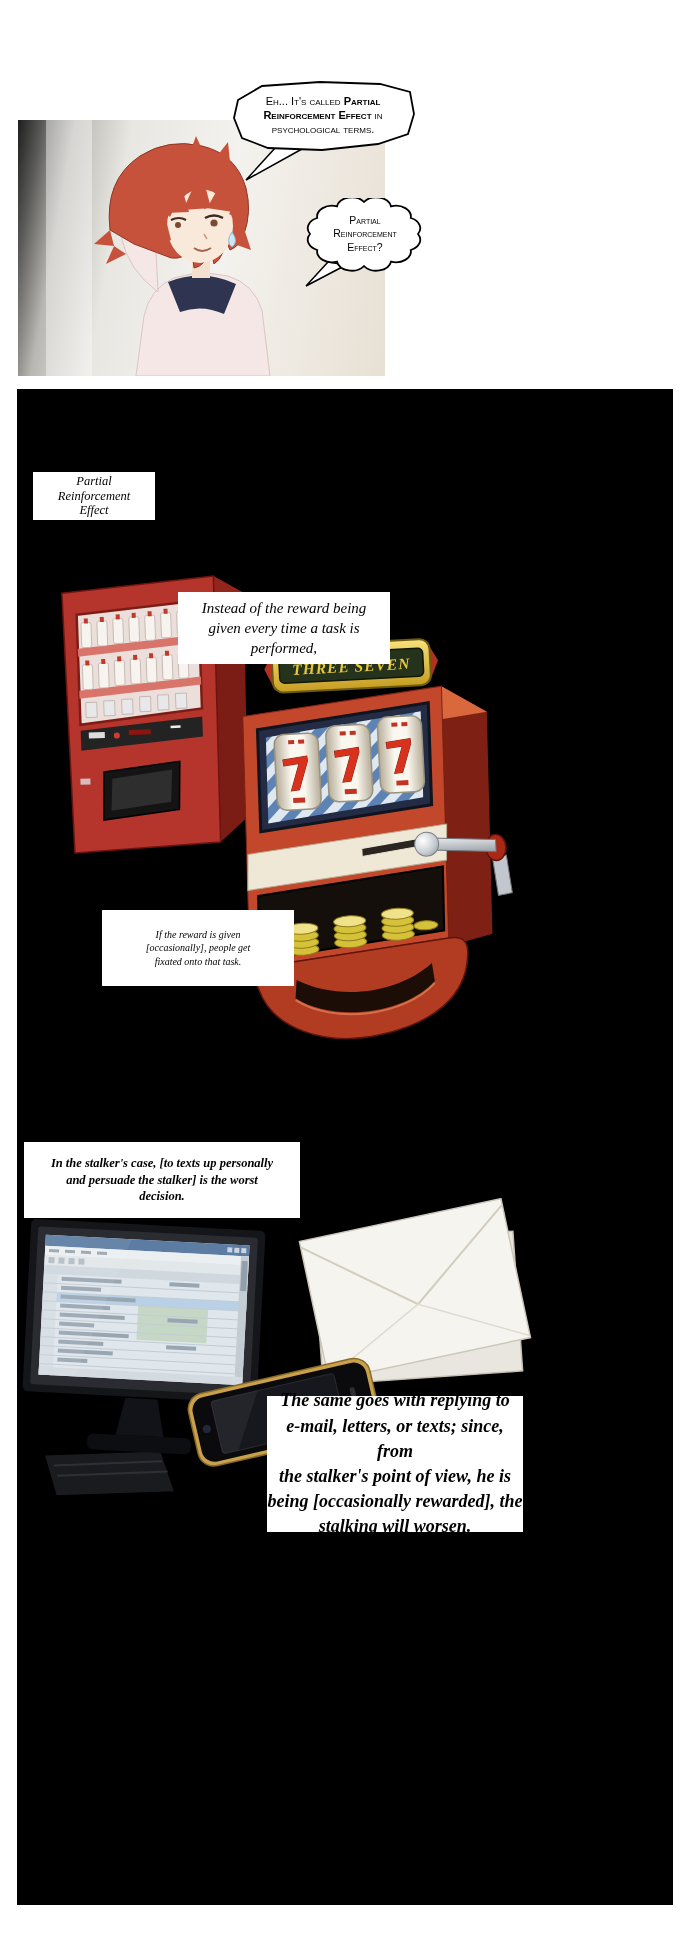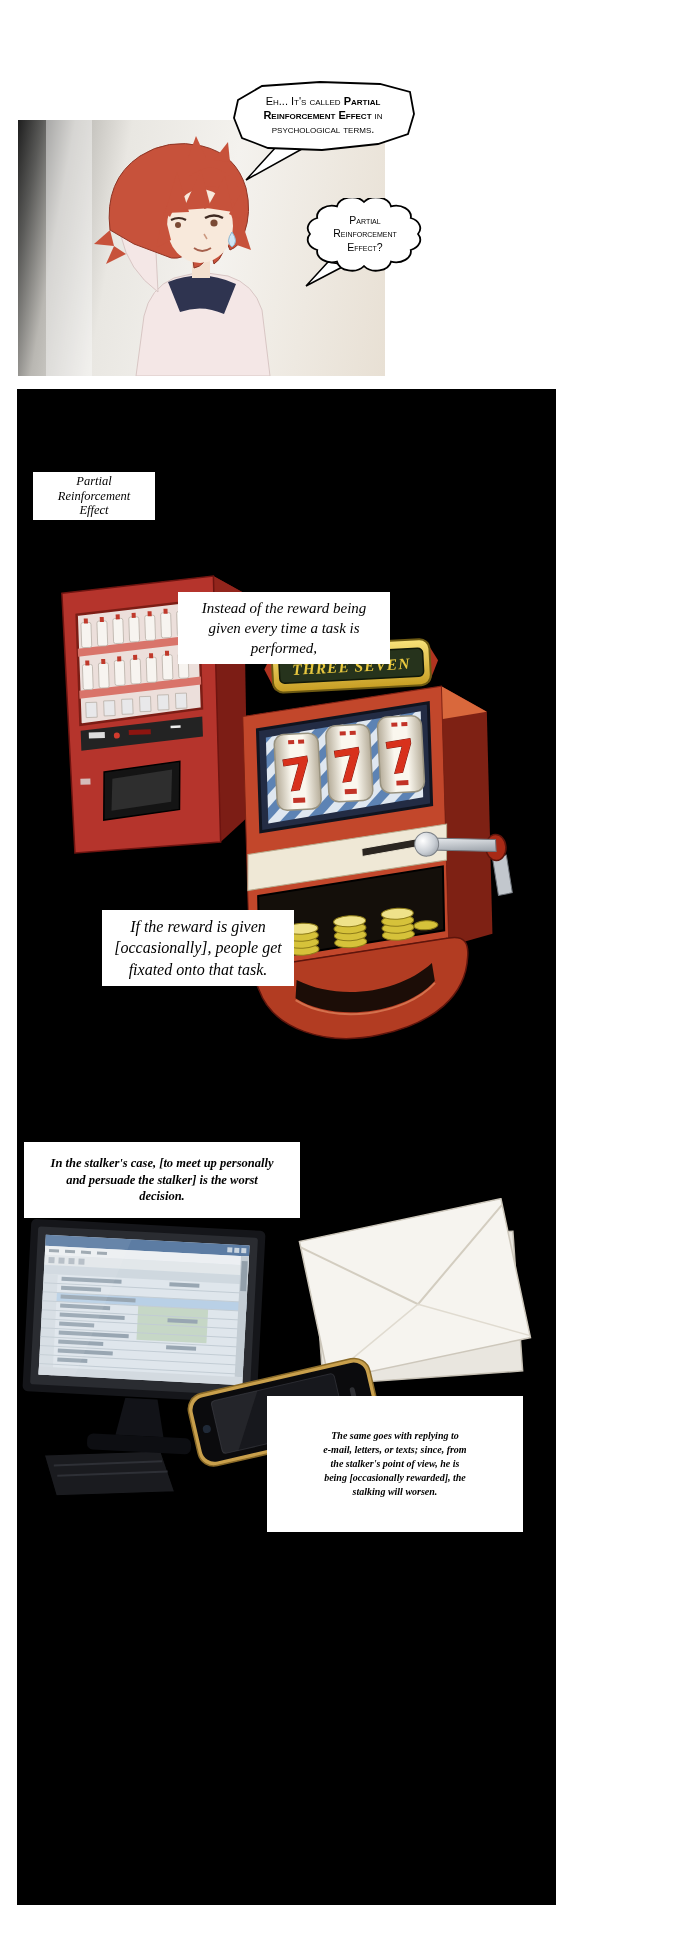--- a/index.html
+++ b/index.html
@@ -1,39 +1,39 @@
 <!DOCTYPE html>
 <html><head>
 <meta charset="utf-8">
 <style>
   html,body{margin:0;padding:0;background:#fff;}
-  .page{position:relative;width:556px;height:1937px;background:#ffffff;overflow:hidden;
+  .page{position:relative;width:690px;height:1937px;background:#ffffff;overflow:hidden;
         font-family:"Liberation Sans",sans-serif;}
   .abs{position:absolute;}
   
   .black-bg{left:17px;top:389px;width:656px;height:1516px;background:#000;z-index:1;}
   
   .panel{left:18px;top:120px;width:367px;height:256px;z-index:2;
          background:linear-gradient(100deg,#1e1e1e 0%,#5a5a58 6%,#b9b7b2 14%,#e9e7e2 28%,#f4f2ee 55%,#e8e0d4 100%);}
   .panel svg{display:block;}
   
   .bubble{z-index:6;}
   .bubble .btext{position:absolute;display:flex;align-items:center;justify-content:center;
         text-align:center;font-variant:small-caps;color:#000;}
   .b1text{left:16px;top:6px;width:158px;height:58px;font-size:11px;line-height:1.28;}
   .b2text{left:10px;top:8px;width:102px;height:56px;font-size:10.5px;line-height:1.3;white-space:pre-line;}
   .bold{font-weight:700;}
   
   .caption{z-index:5;background:#ffffff;color:#000;display:flex;align-items:center;justify-content:center;
            text-align:center;white-space:pre-line;font-family:"Liberation Serif",serif;font-style:italic;}
   .cap-label{left:33px;top:472px;width:122px;height:48px;font-size:12.5px;line-height:1.18;}
   .cap2{left:178px;top:592px;width:212px;height:72px;font-size:15px;line-height:1.35;}
-  .cap3{left:102px;top:910px;width:192px;height:76px;font-size:16px;line-height:1.35;}
+  .cap3{left:102px;top:910px;width:192px;height:76px;font-size:10px;line-height:1.35;}
   .cap4{left:24px;top:1142px;width:276px;height:76px;font-size:12.5px;line-height:1.35;font-weight:700;}
-  .cap5{left:267px;top:1396px;width:256px;height:136px;font-size:10px;line-height:1.4;font-weight:700;}
+  .cap5{left:267px;top:1396px;width:256px;height:136px;font-size:18px;line-height:1.4;font-weight:700;}
   .art{z-index:3;}
 </style>
 </head>
 <body>
 
 <div class="page">
 
   <div class="abs black-bg"></div>
 
   <div class="abs panel">
@@ -285,21 +285,21 @@
     <span>Instead of the reward being
 given every time a task is
 performed,</span>
   </div>
   <div class="abs caption cap3">
     <span>If the reward is given
 [occasionally], people get
 fixated onto that task.</span>
   </div>
   <div class="abs caption cap4">
-    <span>In the stalker's case, [to meet up personally
+    <span>In the stalker's case, [to texts up personally
 and persuade the stalker] is the worst
 decision.</span>
   </div>
 
   <svg class="abs art" style="left:18px;top:1198px;" width="528" height="330" viewBox="0 0 528 330">
 
     <g>
       <g transform="rotate(-4 400 110)">
         <rect x="300" y="40" width="200" height="140" fill="#e9e6df" stroke="#c6c0b4" stroke-width="1.5"></rect>
       </g>

